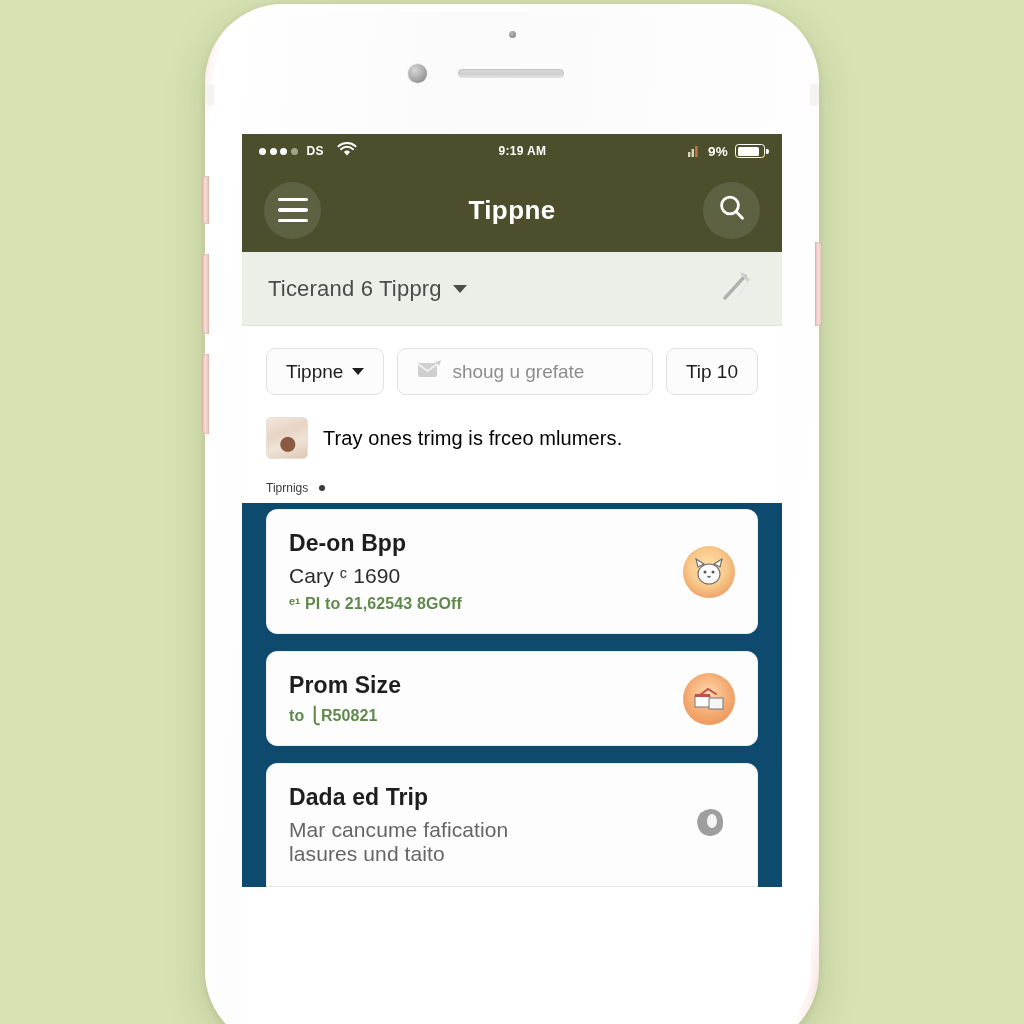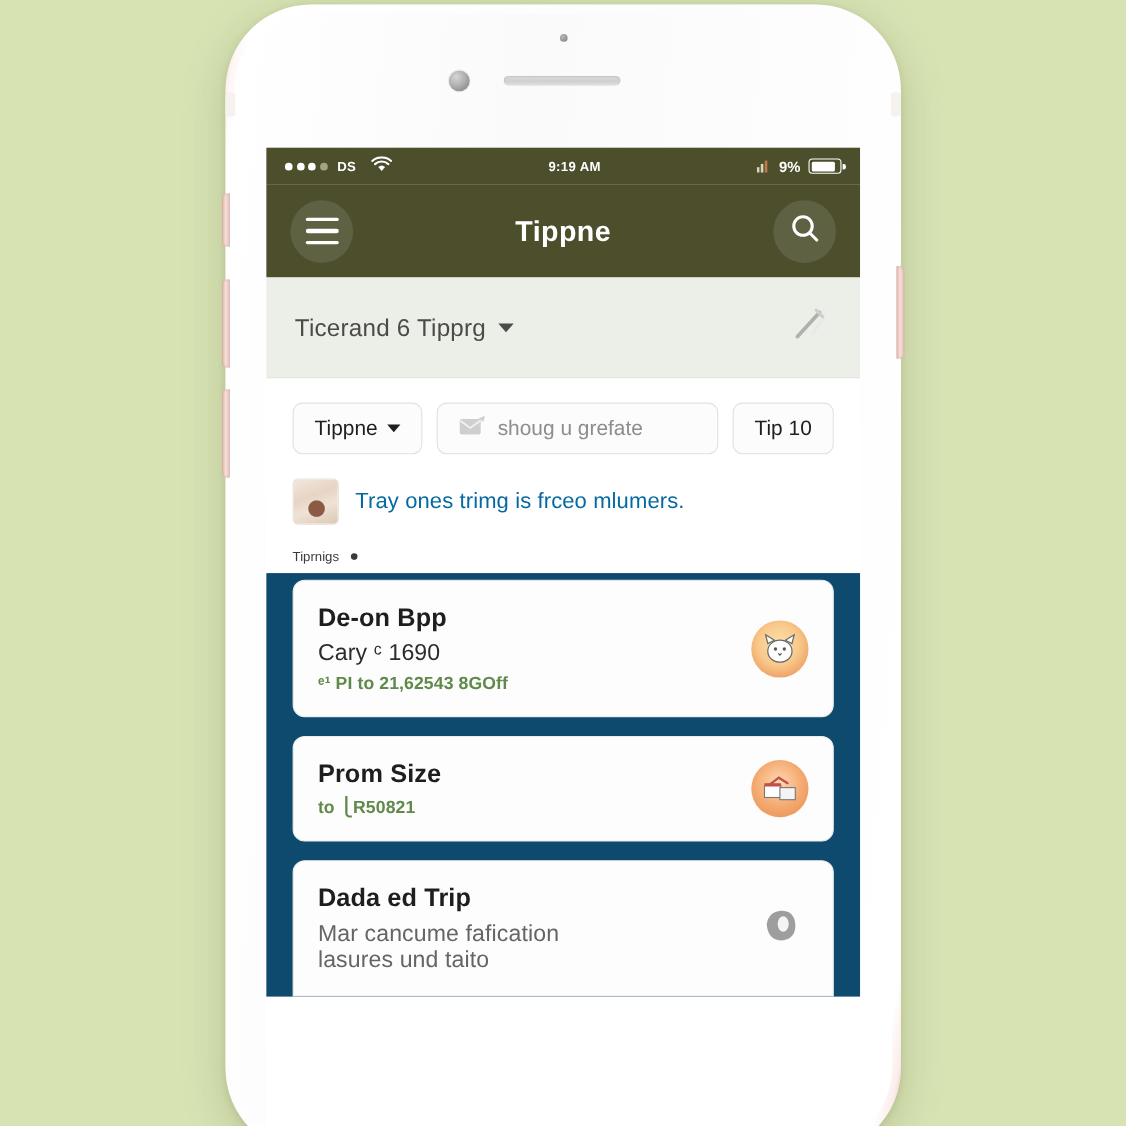--- a/index.html
+++ b/index.html
@@ -194,21 +194,21 @@
     color: #ffffff;
     font-size: 26px;
     font-weight: 600;
     letter-spacing: 0.4px;
     pointer-events: none;
   }
   .appbar-spacer { flex: 1; }
 
   
   .subbar {
-    height: 92px;
+    height: 74px;
     background: #eceee8;
     display: flex;
     align-items: center;
     padding: 0 26px;
     border-bottom: 1px solid #e0e2db;
   }
   .subbar-title {
     font-size: 22px;
     color: #4b4b48;
     letter-spacing: 0.2px;
@@ -263,21 +263,21 @@
     width: 42px; height: 42px;
     border-radius: 5px;
     flex-shrink: 0;
     background:
       radial-gradient(circle at 52% 66%, #8a5b42 0 7px, transparent 8px),
       linear-gradient(160deg, #f3e7dd 0%, #e7d4c4 38%, #efe3d6 62%, #ddc7b4 100%);
     border: 1px solid #e8e0d8;
   }
   .notetext {
     font-size: 20px;
-    color: #0369a1;
+    color: #000000;
     letter-spacing: 0.1px;
   }
   .section-label {
     padding: 22px 24px 8px 24px;
     font-size: 12px;
     color: #3a3a3a;
     background: #ffffff;
     display: flex;
     align-items: center;
     gap: 11px;

